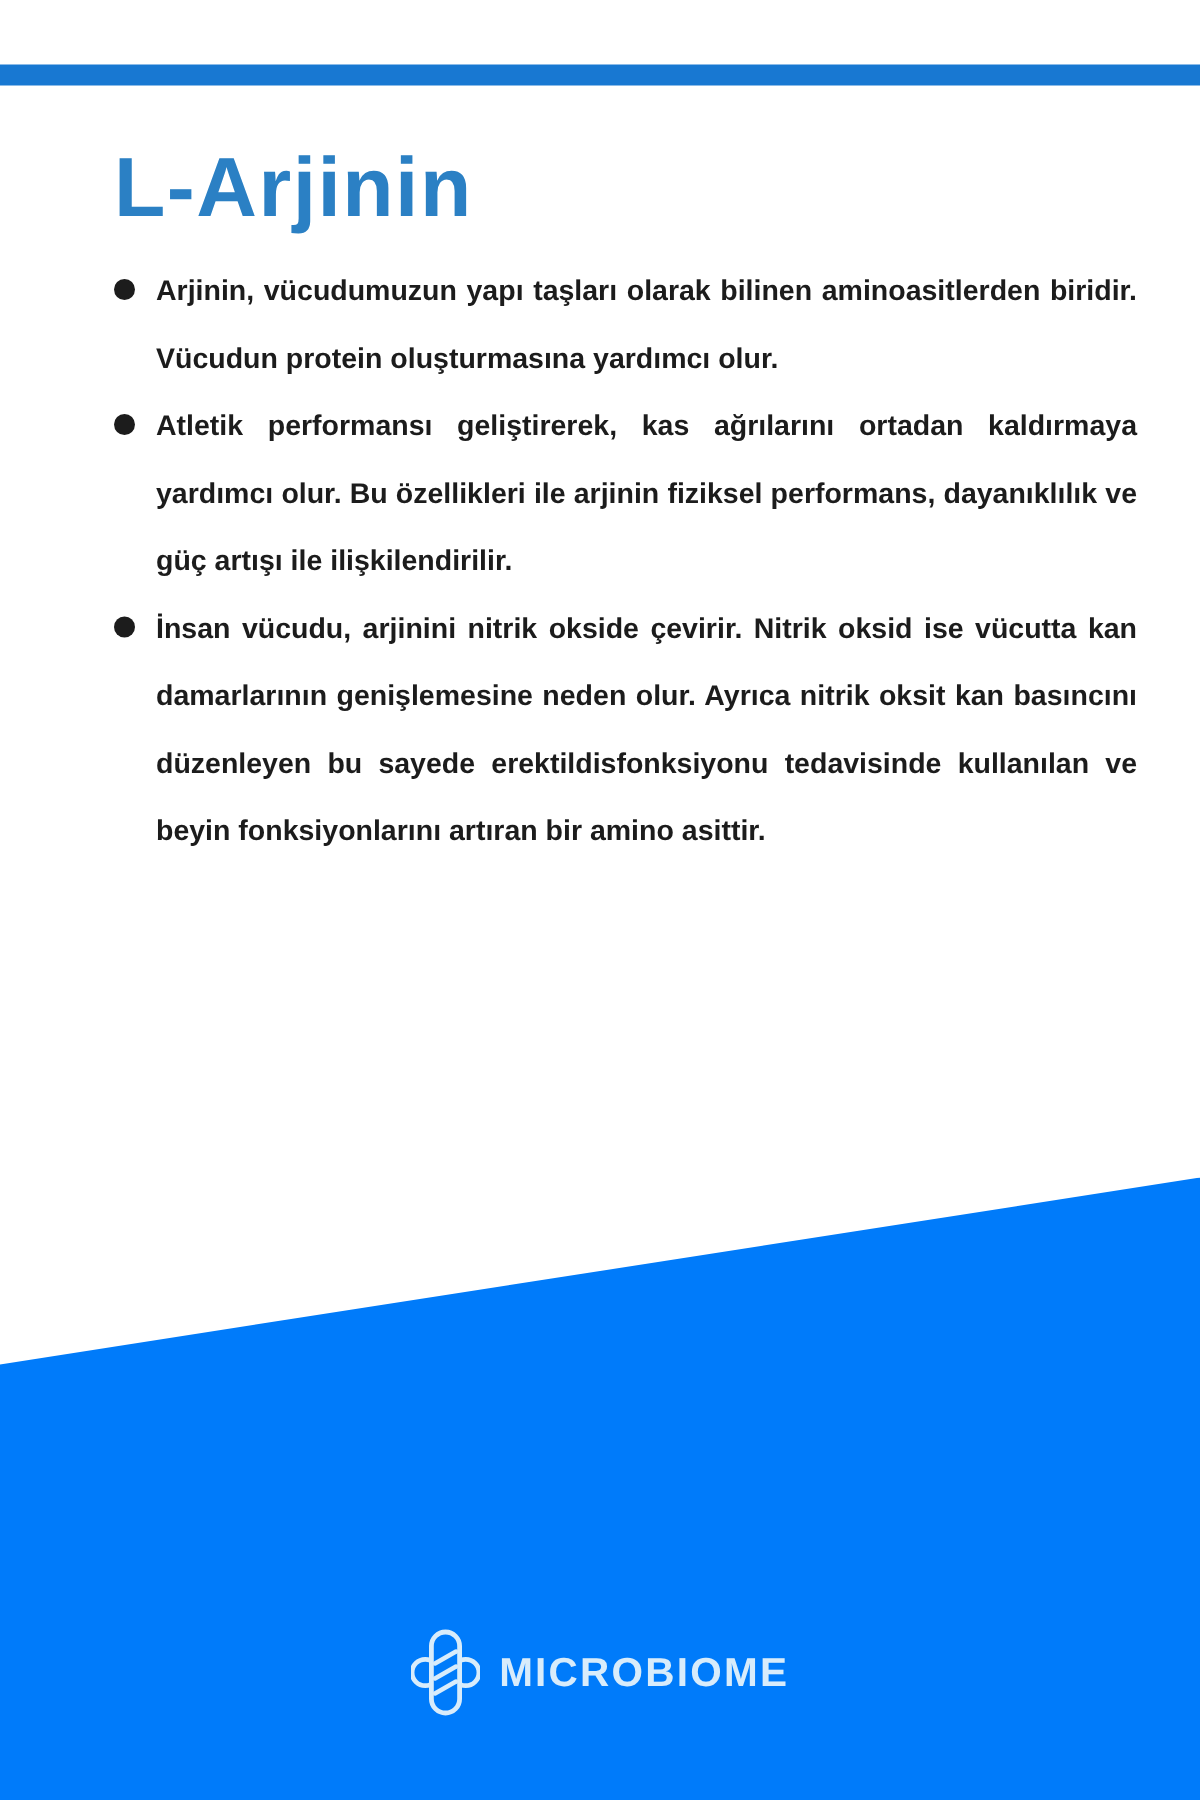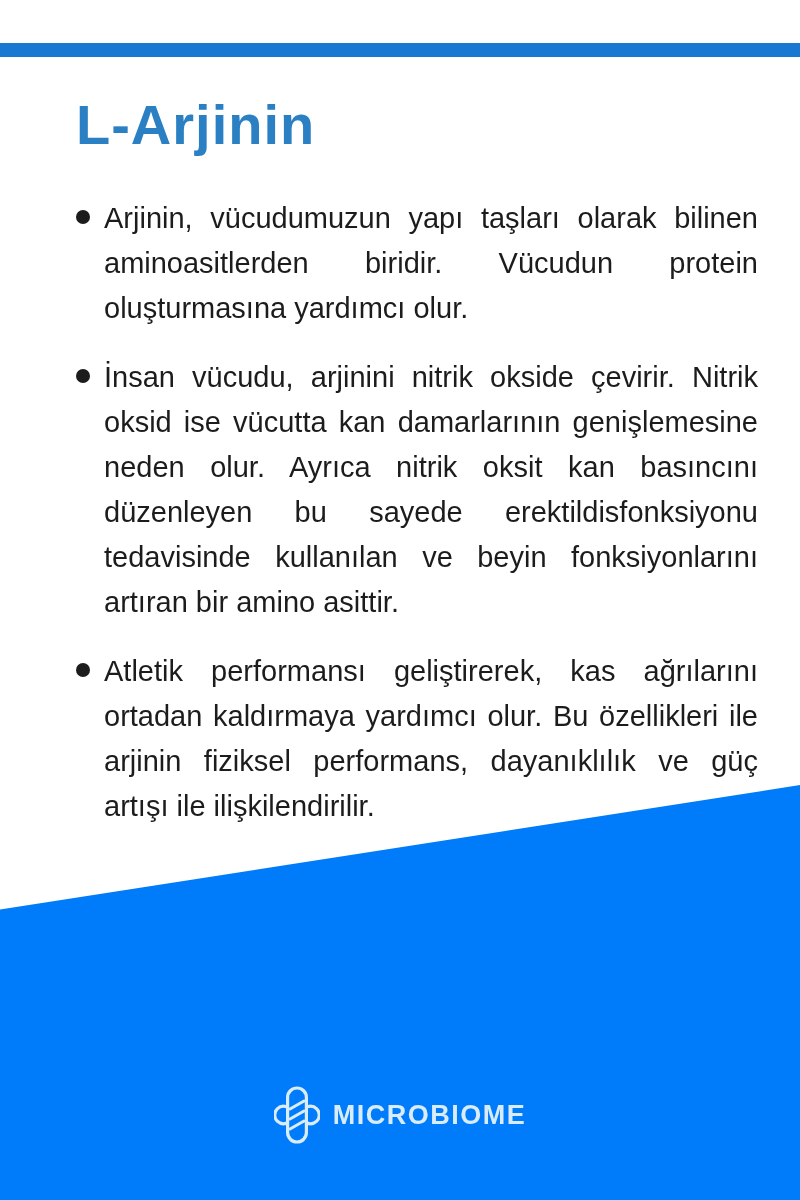--- a/index.html
+++ b/index.html
@@ -32,26 +32,25 @@
   }
   .bullet-list{
     position:absolute;left:76px;top:172px;
     width:682px;
     list-style:none;
     z-index:2;
   }
   .bullet-item{
     position:relative;
     padding-left:28px;
-    font-size:29px;
+    font-size:19px;
     line-height:45px;
     color:var(--body-text);
     text-align:justify;
-    font-weight:400;
-    margin-top:24px;
+    font-weight:700;
   }
   .bullet-item .dot{
     position:absolute;left:0;top:14px;
     width:14px;height:14px;border-radius:50%;
     background:var(--body-text);
   }
   .bottom-section{
     position:absolute;left:0;top:760px;
     width:800px;height:440px;
     background:var(--bottom-blue);
@@ -79,25 +78,25 @@
 
 <h1 class="page-title">L-Arjinin</h1>
 
 <ul class="bullet-list">
   <li class="bullet-item">
     <span class="dot"></span>
     <span>Arjinin, vücudumuzun yapı taşları olarak bilinen aminoasitlerden biridir. Vücudun protein oluşturmasına yardımcı olur.</span>
   </li>
   <li class="bullet-item">
     <span class="dot"></span>
-    <span>İnsan vücudu, arjinini nitrik okside çevirir. Nitrik oksid ise vücutta kan damarlarının genişlemesine neden olur. Ayrıca nitrik oksit kan basıncını düzenleyen bu sayede erektildisfonksiyonu tedavisinde kullanılan ve beyin fonksiyonlarını artıran bir amino asittir.</span>
+    <span>Atletik performansı geliştirerek, kas ağrılarını ortadan kaldırmaya yardımcı olur. Bu özellikleri ile arjinin fiziksel performans, dayanıklılık ve güç artışı ile ilişkilendirilir.</span>
   </li>
   <li class="bullet-item">
     <span class="dot"></span>
-    <span>Atletik performansı geliştirerek, kas ağrılarını ortadan kaldırmaya yardımcı olur. Bu özellikleri ile arjinin fiziksel performans, dayanıklılık ve güç artışı ile ilişkilendirilir.</span>
+    <span>İnsan vücudu, arjinini nitrik okside çevirir. Nitrik oksid ise vücutta kan damarlarının genişlemesine neden olur. Ayrıca nitrik oksit kan basıncını düzenleyen bu sayede erektildisfonksiyonu tedavisinde kullanılan ve beyin fonksiyonlarını artıran bir amino asittir.</span>
   </li>
 </ul>
 
 <div class="bottom-section"></div>
 
 <div class="logo-row">
   <span>
     <svg class="logo-icon-svg" width="46" height="58" viewBox="0 0 46 58" fill="none">
       <circle cx="9.5" cy="29" r="8.8" stroke="#d8ecfb" stroke-width="3.2"></circle>
       <circle cx="36.5" cy="29" r="8.8" stroke="#d8ecfb" stroke-width="3.2"></circle>

